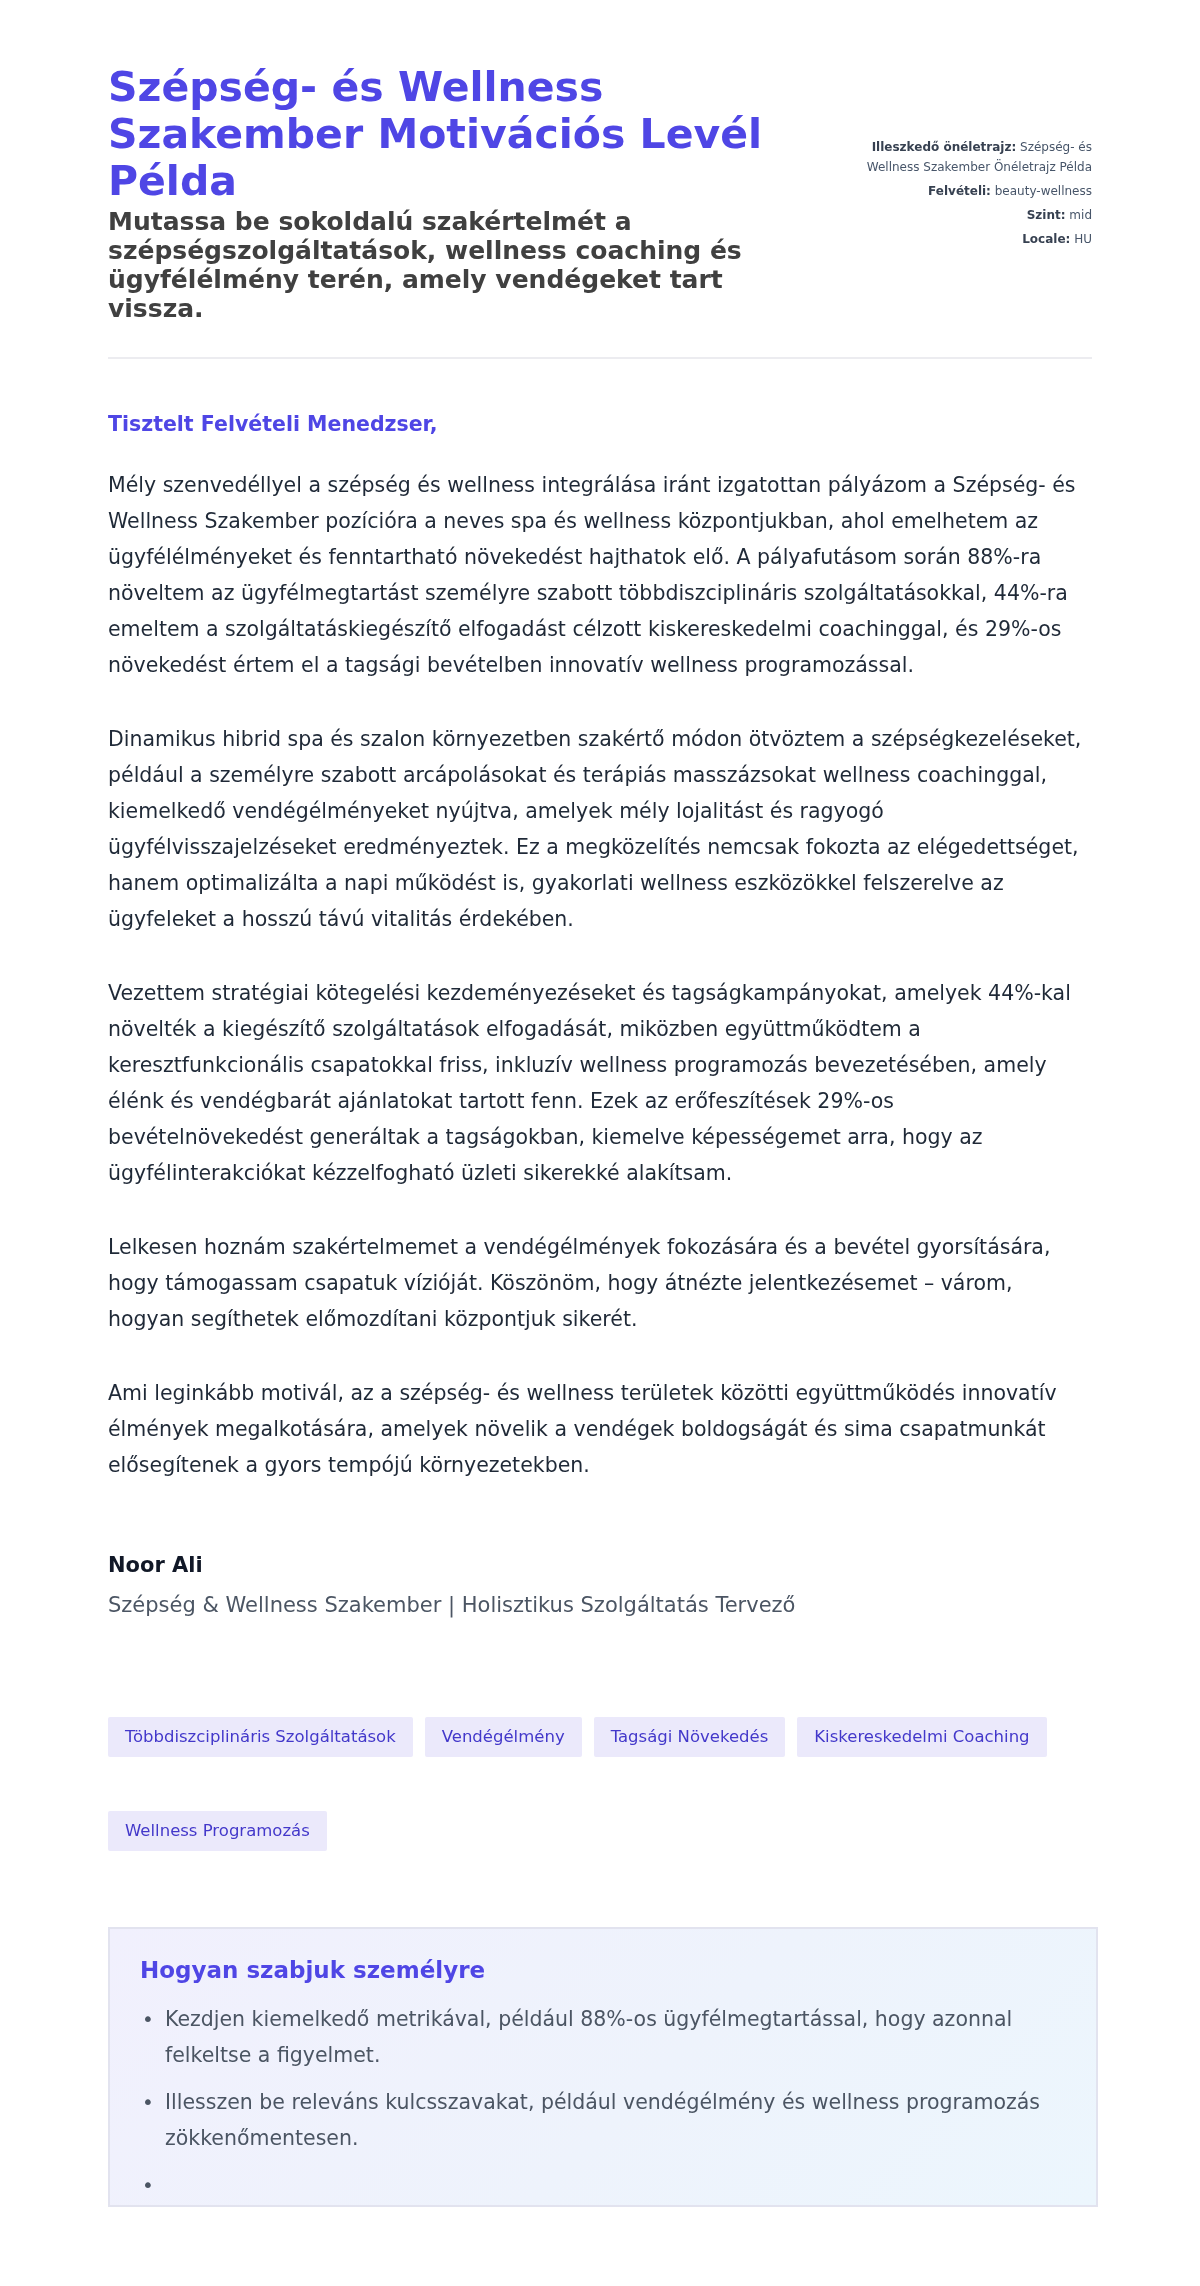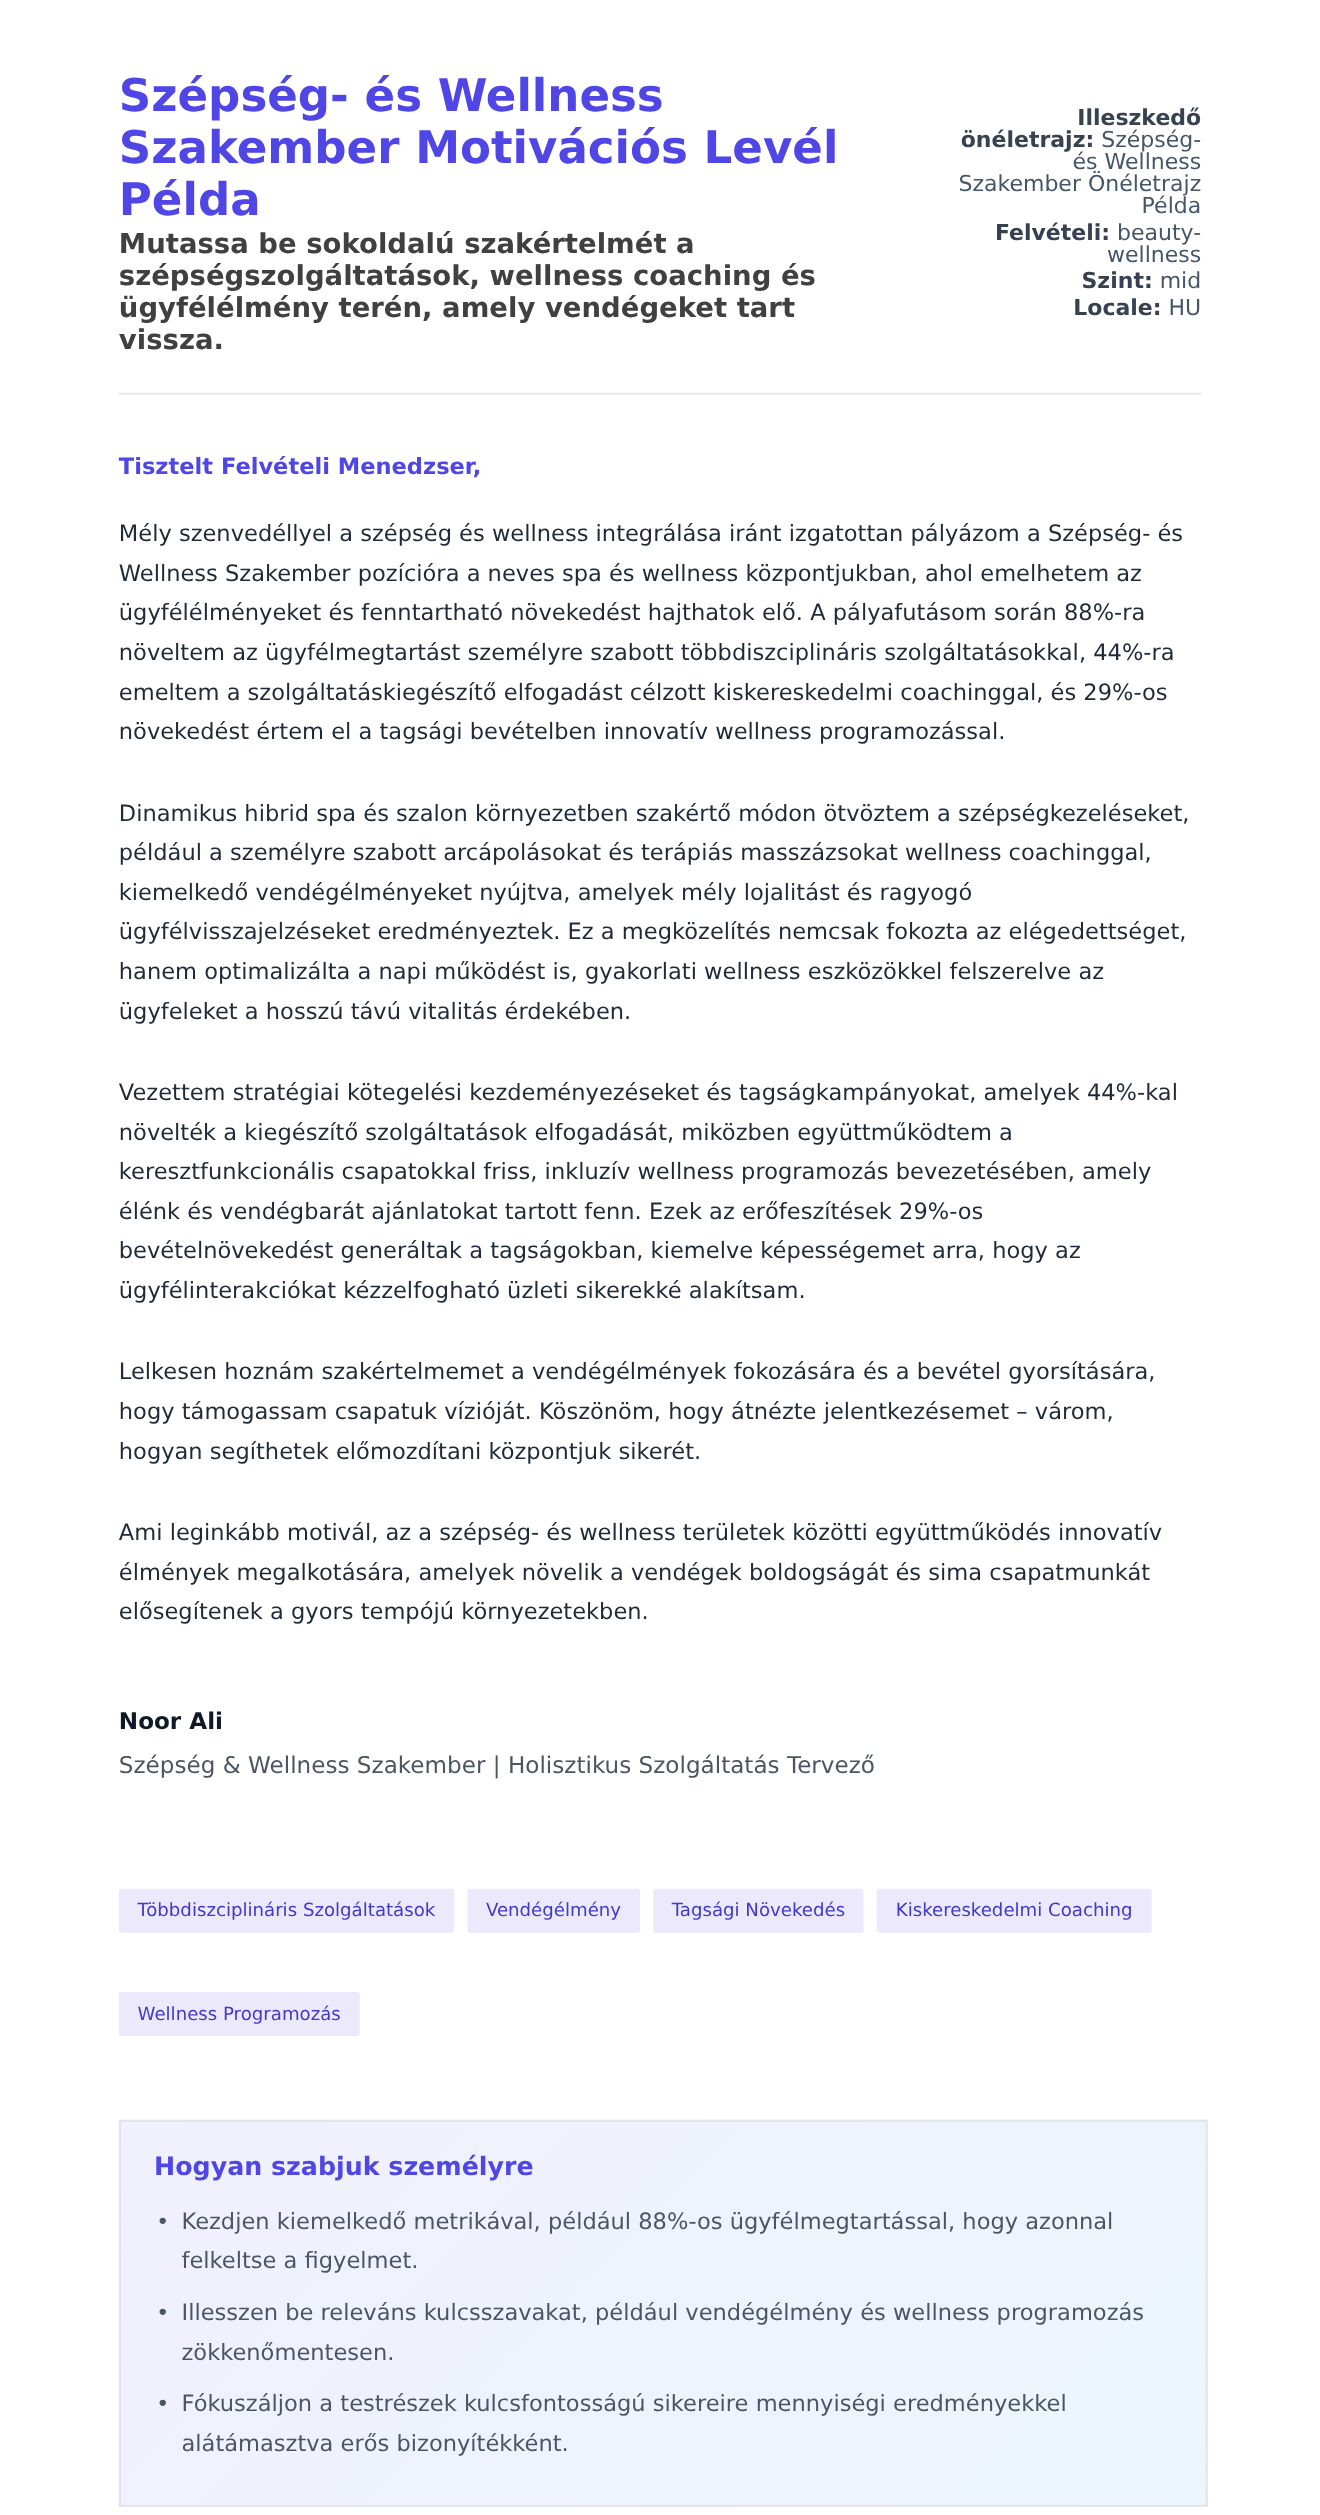--- a/index.html
+++ b/index.html
@@ -32,21 +32,21 @@
   .subtitle {
     font-size: 25px;
     font-weight: bold;
     color: #404040;
     line-height: 29px;
     margin-top: 2px;
   }
   .meta {
     width: 230px;
     text-align: right;
-    font-size: 20px;
+    font-size: 12px;
     color: #475569;
     line-height: 20px;
     padding-top: 2px;
   }
   .meta-row { margin-bottom: 4px; }
   .meta-label { font-weight: bold; color: #374151; }
   .salutation {
     margin-top: 52px;
     font-size: 20.5px;
     font-weight: bold;
@@ -181,18 +181,17 @@
       <li class="tip-item">
         <span class="bullet">•</span>
         <span>Kezdjen kiemelkedő metrikával, például 88%-os ügyfélmegtartással, hogy azonnal felkeltse a figyelmet.</span>
       </li>
       <li class="tip-item">
         <span class="bullet">•</span>
         <span>Illesszen be releváns kulcsszavakat, például vendégélmény és wellness programozás zökkenőmentesen.</span>
       </li>
       <li class="tip-item">
         <span class="bullet">•</span>
-        <span>Fókuszáljon a testrészek kulcsfontosságú sikereire mennyiségi eredményekkel alátámasztva erős bizonyítékként.</span>
       </li>
     </ul>
   </aside>
 
 </div>
 
 </body></html>

